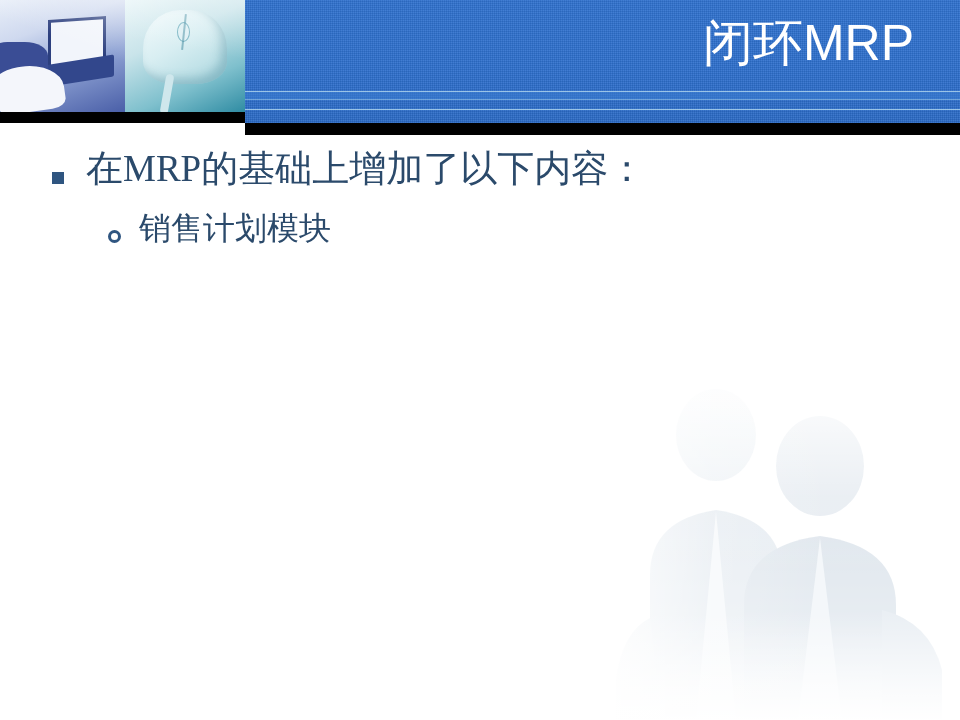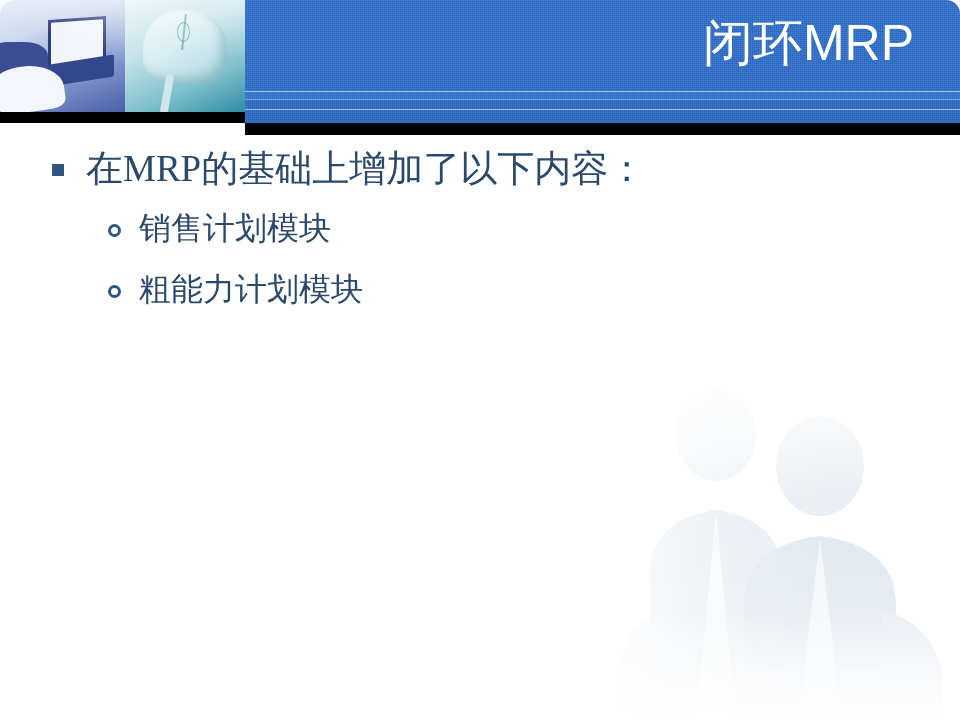--- a/index.html
+++ b/index.html
@@ -13,21 +13,20 @@
     overflow: hidden;
     font-family: "Liberation Serif", "DejaVu Serif", serif;
   }
 
   .slide {
     position: relative;
     width: 960px;
     height: 720px;
     background: #ffffff;
     overflow: hidden;
-    border-radius: 14px;
   }
 
   
   .watermark {
     position: absolute;
     right: 0;
     bottom: 0;
     width: 430px;
     height: 360px;
     overflow: hidden;
@@ -215,21 +214,21 @@
   
   .content {
     position: absolute;
     left: 0;
     top: 146px;
     width: 960px;
   }
 
   .bullet-row {
     display: flex;
-    align-items: flex-start;
+    align-items: center;
   }
 
   
   .lv1 {
     margin-left: 52px;
     margin-bottom: 18px;
   }
   .lv1 .marker {
     width: 12px;
     height: 12px;
@@ -342,20 +341,16 @@
       <span class="marker"></span>
       <span class="text">在MRP的基础上增加了以下内容：</span>
     </div>
 
     <div class="bullet-row lv2">
       <span class="marker"></span>
       <span class="text">销售计划模块</span>
     </div>
 
 
-    <div class="bullet-row lv2">
-      <span class="marker"></span>
-      <span class="text">粗能力计划模块</span>
-    </div>
 
 
   </div>
 </div>
 
 </body></html>

